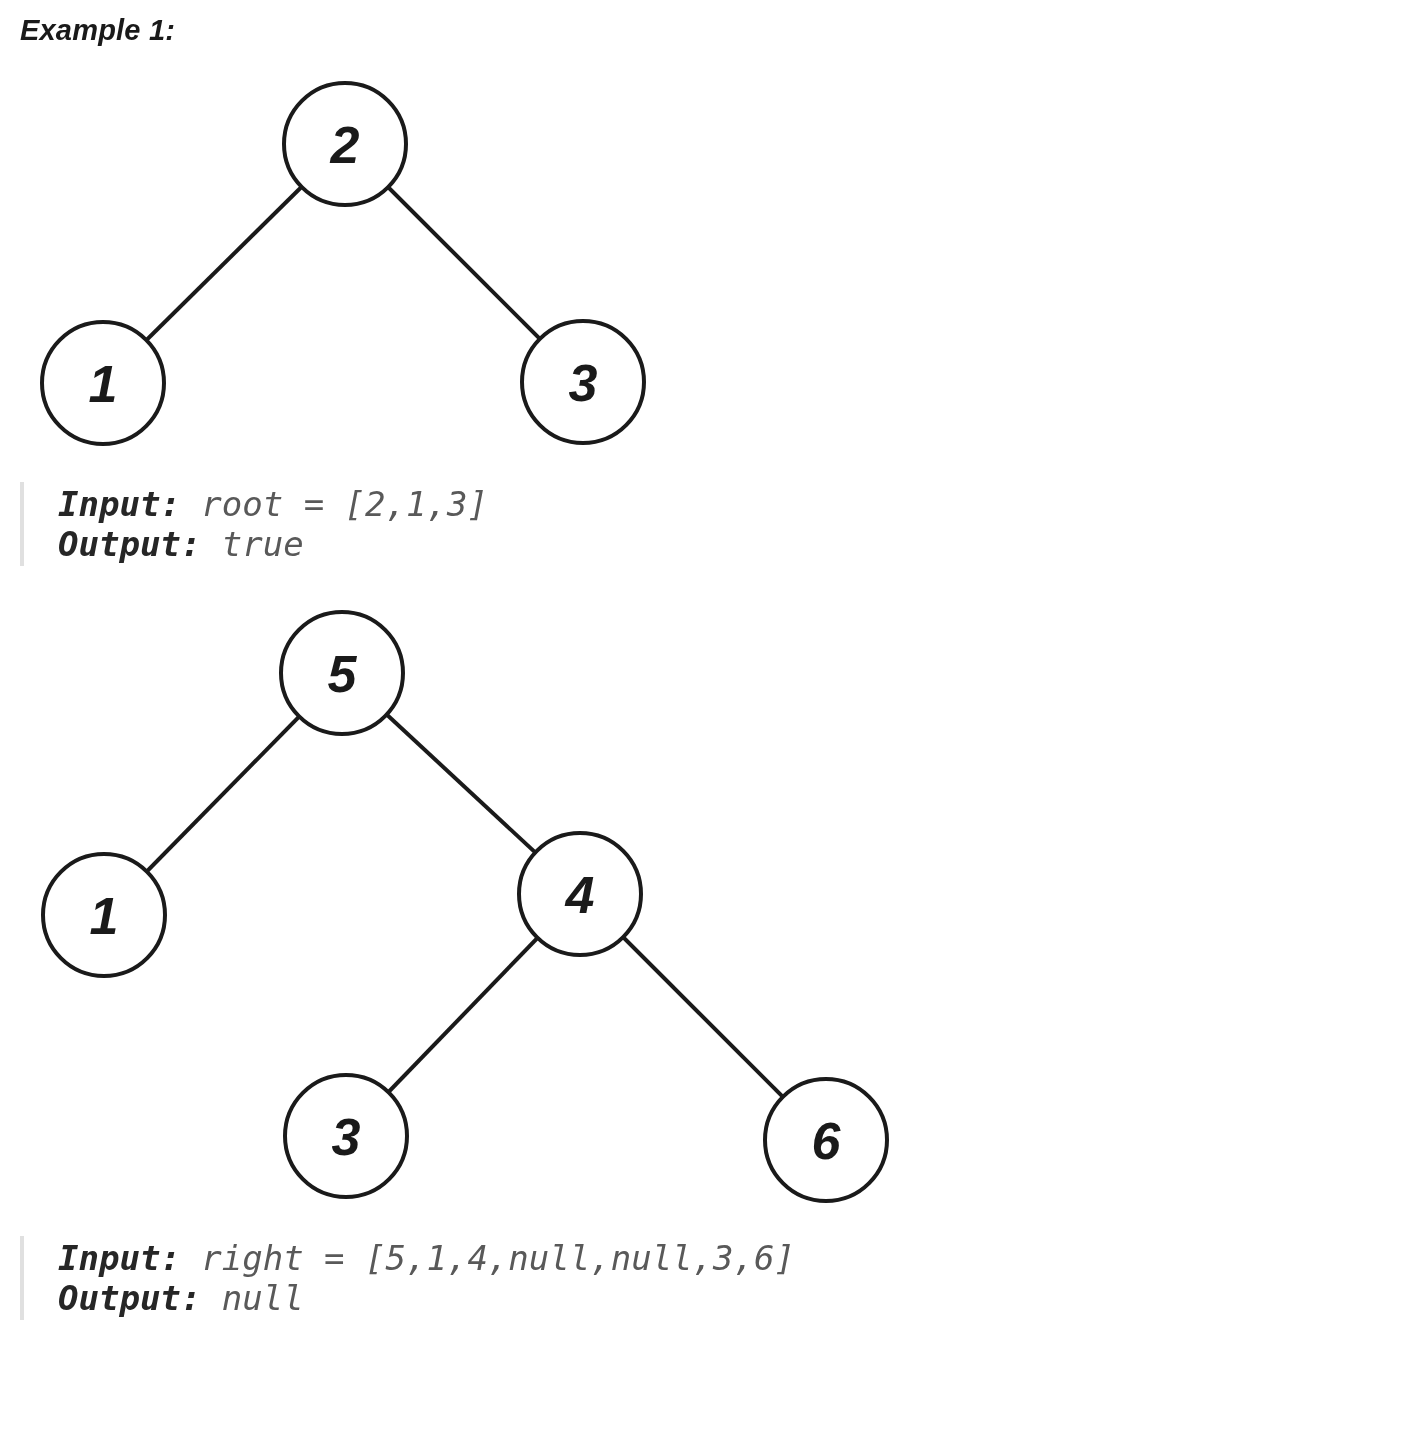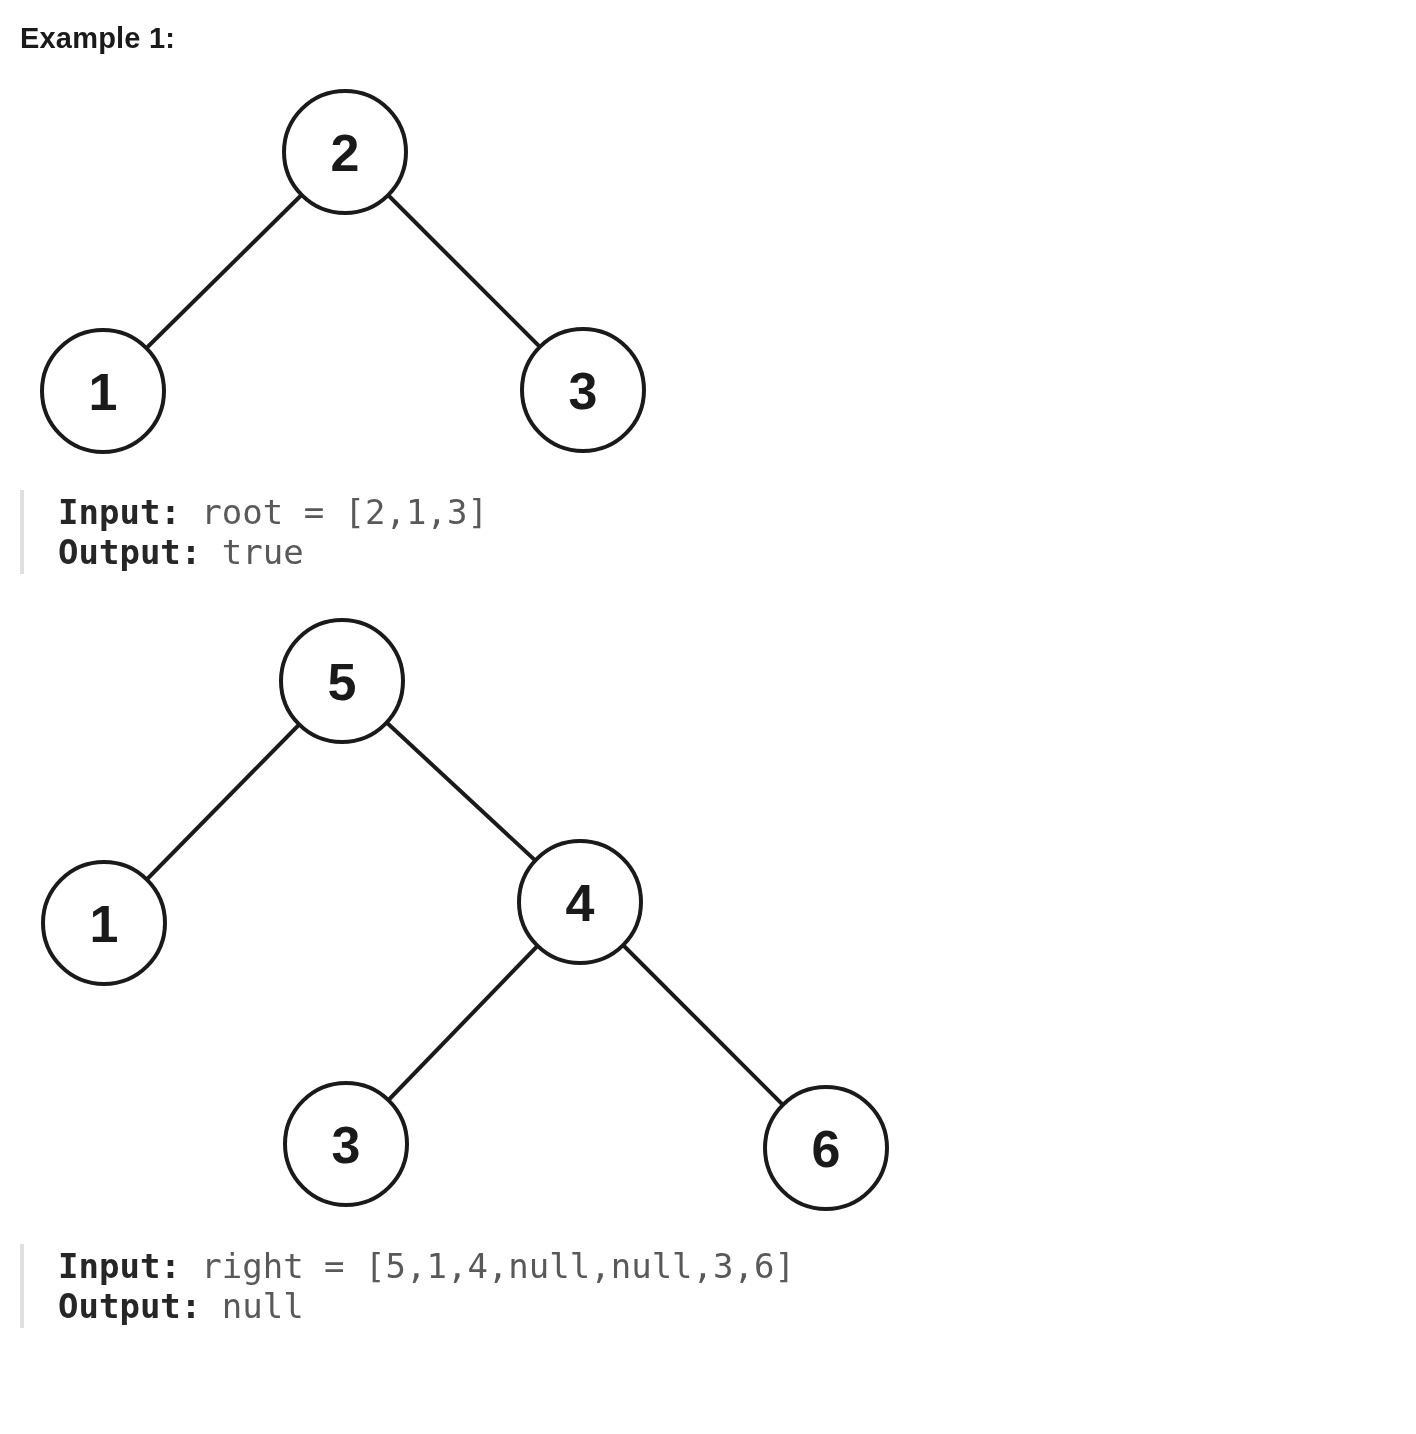--- a/index.html
+++ b/index.html
@@ -7,21 +7,21 @@
     margin: 0;
     padding: 0;
     background: var(--background, #ffffff);
   }
   body {
     width: 1416px;
     min-height: 1434px;
     padding: 12px 0 20px 20px;
     font-family: "Liberation Sans", sans-serif;
   }
-  .example { margin: 8px 0 34px 0; }
+  .example { margin: 0 0 34px 0; font-style: italic; }
   .example:last-child { margin-bottom: 0; }
   .example-heading {
     margin: 0;
     font-size: 29px;
     line-height: 36px;
     font-weight: 700;
     color: var(--heading-text, #1a1a1a);
     letter-spacing: 0.2px;
   }
   .tree-svg {

